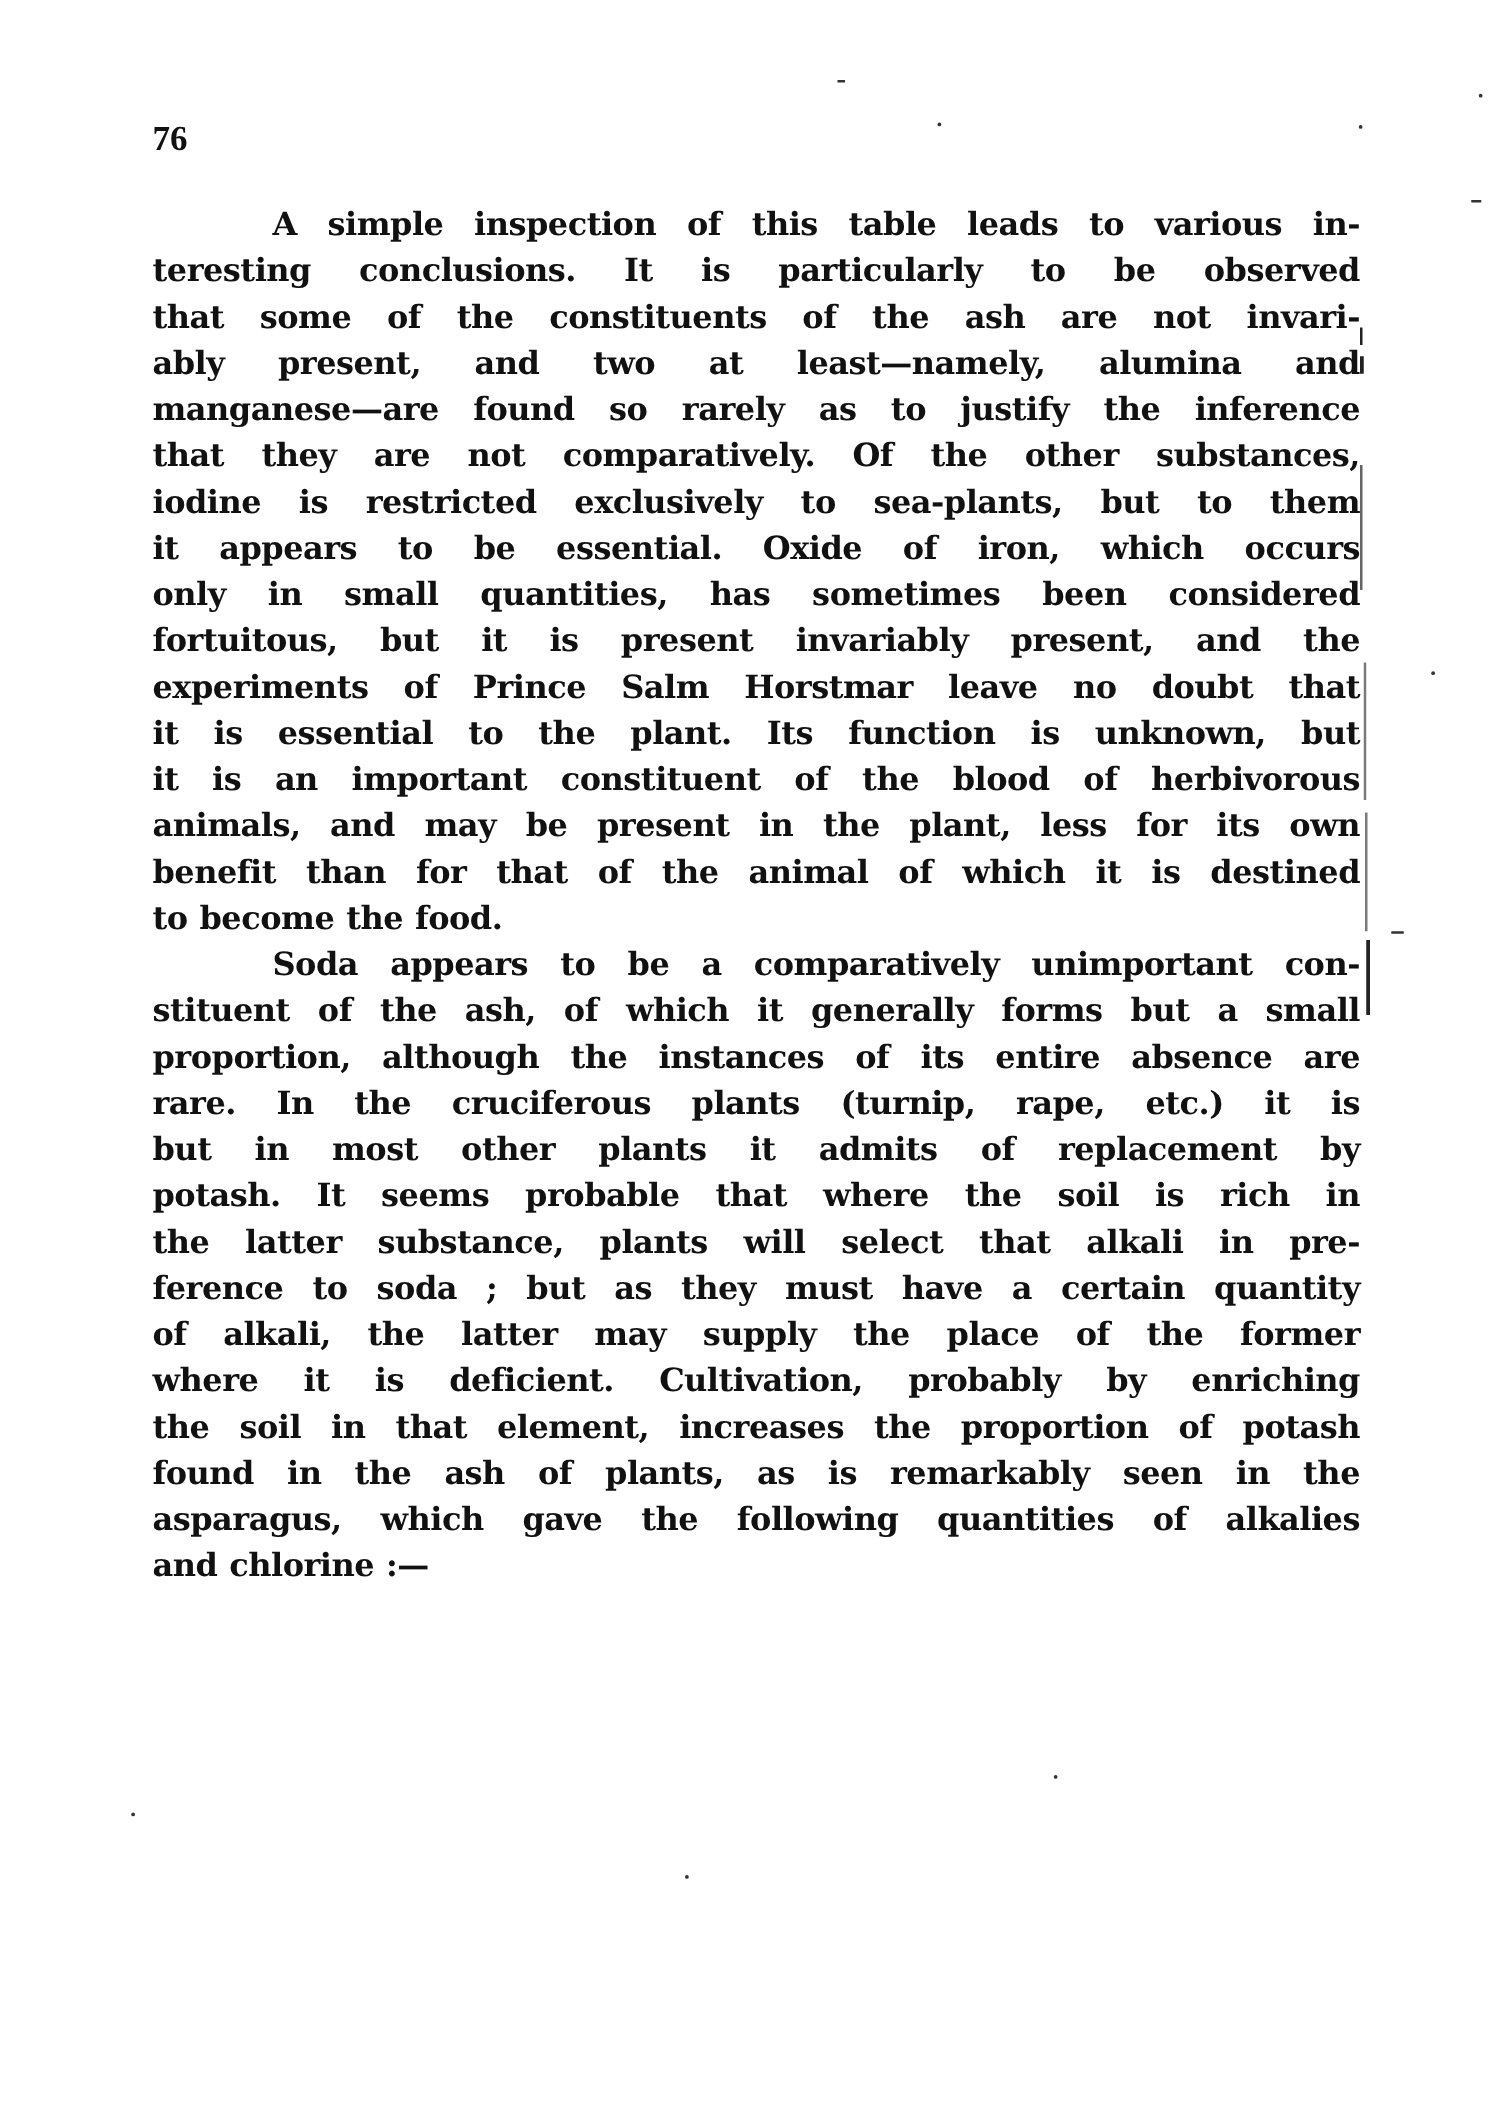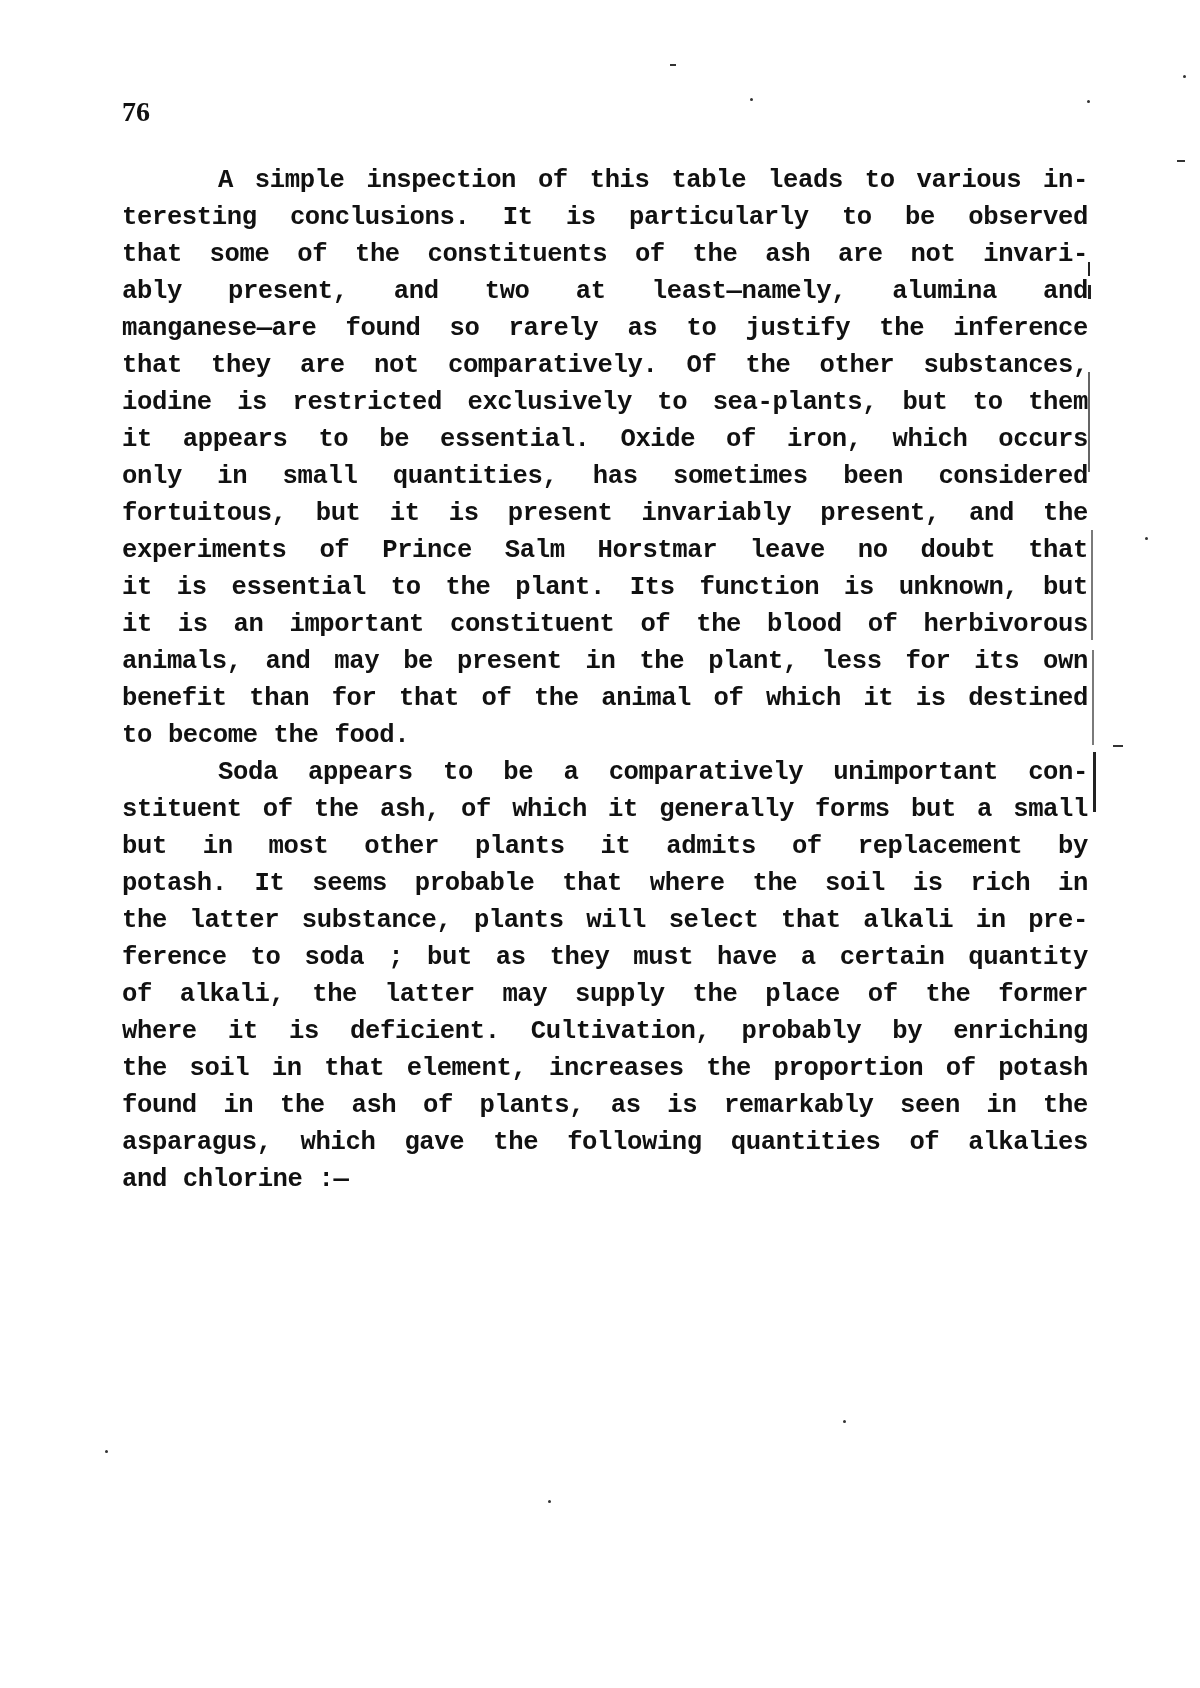--- a/index.html
+++ b/index.html
@@ -59,21 +59,20 @@
       text-align: justify;
       font-weight: bold;
       letter-spacing: -0.4px;
       word-spacing: 1px;
     }
     .para .line {
       display: block;
       text-align: justify;
       text-align-last: justify;
       white-space: nowrap;
-      font-family: Liberation Mono, monospace;
     }
     .para .line.last {
       text-align-last: left;
     }
     .para .line.indent {
       padding-left: 96px;
     }
     
     .margin-artifact {
       position: absolute;
@@ -111,20 +110,22 @@
       <span class="line">experiments of Prince Salm Horstmar leave no doubt that</span>
       <span class="line">it is essential to the plant. Its function is unknown, but</span>
       <span class="line">it is an important constituent of the blood of herbivorous</span>
       <span class="line">animals, and may be present in the plant, less for its own</span>
       <span class="line">benefit than for that of the animal of which it is destined</span>
       <span class="line last">to become the food.</span>
     </p>
     <p class="para">
       <span class="line indent">Soda appears to be a comparatively unimportant con-</span>
       <span class="line">stituent of the ash, of which it generally forms but a small</span>
+      <span class="line">proportion, although the instances of its entire absence are</span>
+      <span class="line">rare. In the cruciferous plants (turnip, rape, etc.) it is</span>
       <span class="line">but in most other plants it admits of replacement by</span>
       <span class="line">potash. It seems probable that where the soil is rich in</span>
       <span class="line">the latter substance, plants will select that alkali in pre-</span>
       <span class="line">ference to soda ; but as they must have a certain quantity</span>
       <span class="line">of alkali, the latter may supply the place of the former</span>
       <span class="line">where it is deficient. Cultivation, probably by enriching</span>
       <span class="line">the soil in that element, increases the proportion of potash</span>
       <span class="line">found in the ash of plants, as is remarkably seen in the</span>
       <span class="line">asparagus, which gave the following quantities of alkalies</span>
       <span class="line last">and chlorine :—</span>

